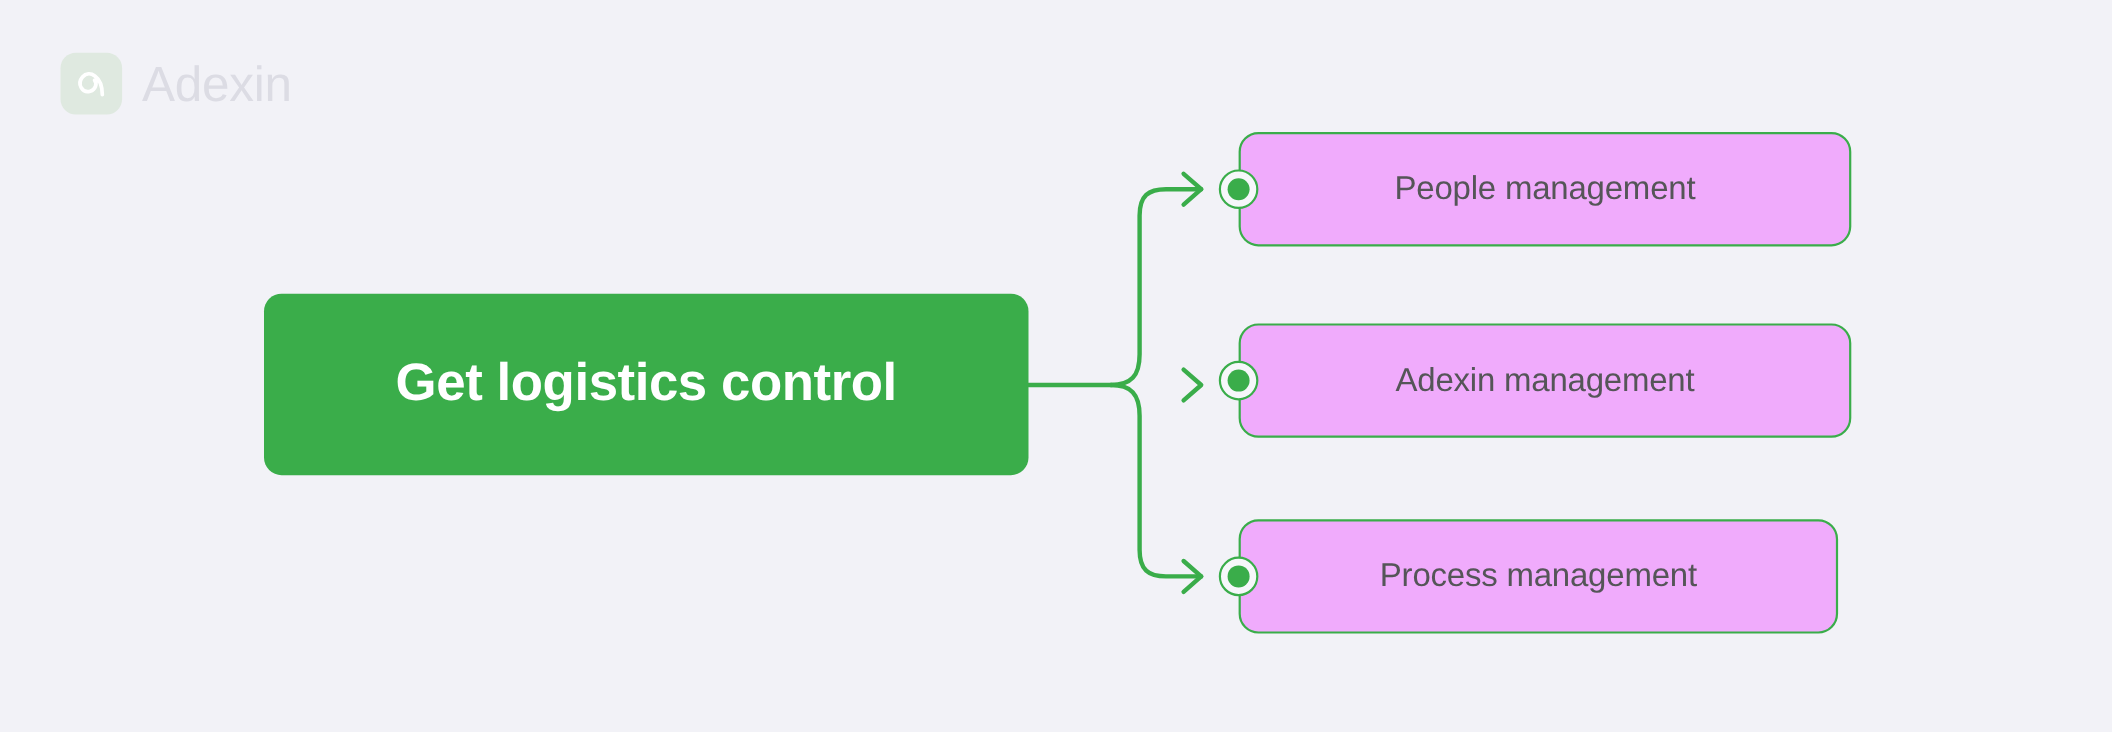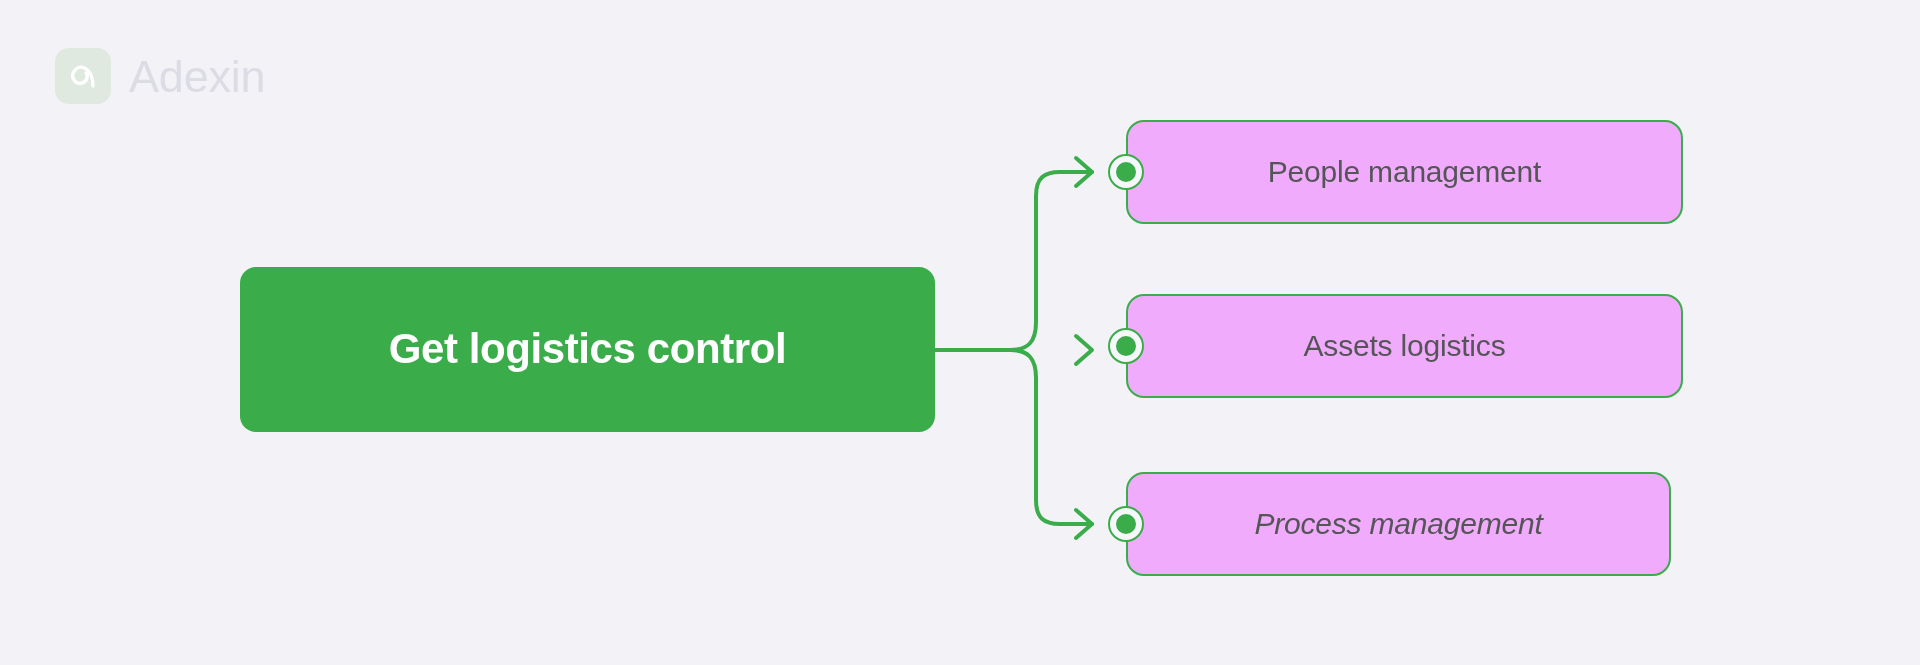--- a/index.html
+++ b/index.html
@@ -67,21 +67,21 @@
     height: 165px;
     background: #3aad4a;
     border-radius: 16px;
     display: flex;
     align-items: center;
     justify-content: center;
     box-sizing: border-box;
   }
   #root-node .root-label {
     color: #ffffff;
-    font-size: 42px;
+    font-size: 48px;
     font-weight: 700;
     letter-spacing: -0.4px;
     line-height: 1.1;
     text-align: center;
   }
 
   
   .branch-card {
     position: absolute;
     background: #f0abfc;
@@ -96,21 +96,21 @@
     color: #555558;
     font-size: 30px;
     font-weight: 400;
     letter-spacing: -0.2px;
     line-height: 1.2;
     text-align: center;
     white-space: nowrap;
   }
   #branch-card-0 { left: 1126px; top: 120px; width: 557px; height: 104px; }
   #branch-card-1 { left: 1126px; top: 294px; width: 557px; height: 104px; }
-  #branch-card-2 { left: 1126px; top: 472px; width: 545px; height: 104px; font-style: italic; }
+  #branch-card-2 { left: 1126px; top: 472px; width: 545px; height: 104px; }
 
   
   .connector-dot {
     position: absolute;
     width: 36px;
     height: 36px;
     border-radius: 50%;
     background: #f6f7fa;
     border: 2.5px solid #3aad4a;
     box-sizing: border-box;
@@ -173,21 +173,21 @@
 
   <div id="root-node">
     <span class="root-label">Get logistics control</span>
   </div>
 
   <div class="branch-card" id="branch-card-0">
     <span class="branch-label">People management</span>
   </div>
 
   <div class="branch-card" id="branch-card-1">
-    <span class="branch-label">Assets logistics</span>
+    <span class="branch-label">Adexin management</span>
   </div>
 
   <div class="branch-card" id="branch-card-2">
     <span class="branch-label">Process management</span>
   </div>
 
   <span class="connector-dot" id="connector-dot-0"></span>
   <span class="connector-dot" id="connector-dot-1"></span>
   <span class="connector-dot" id="connector-dot-2"></span>
 

